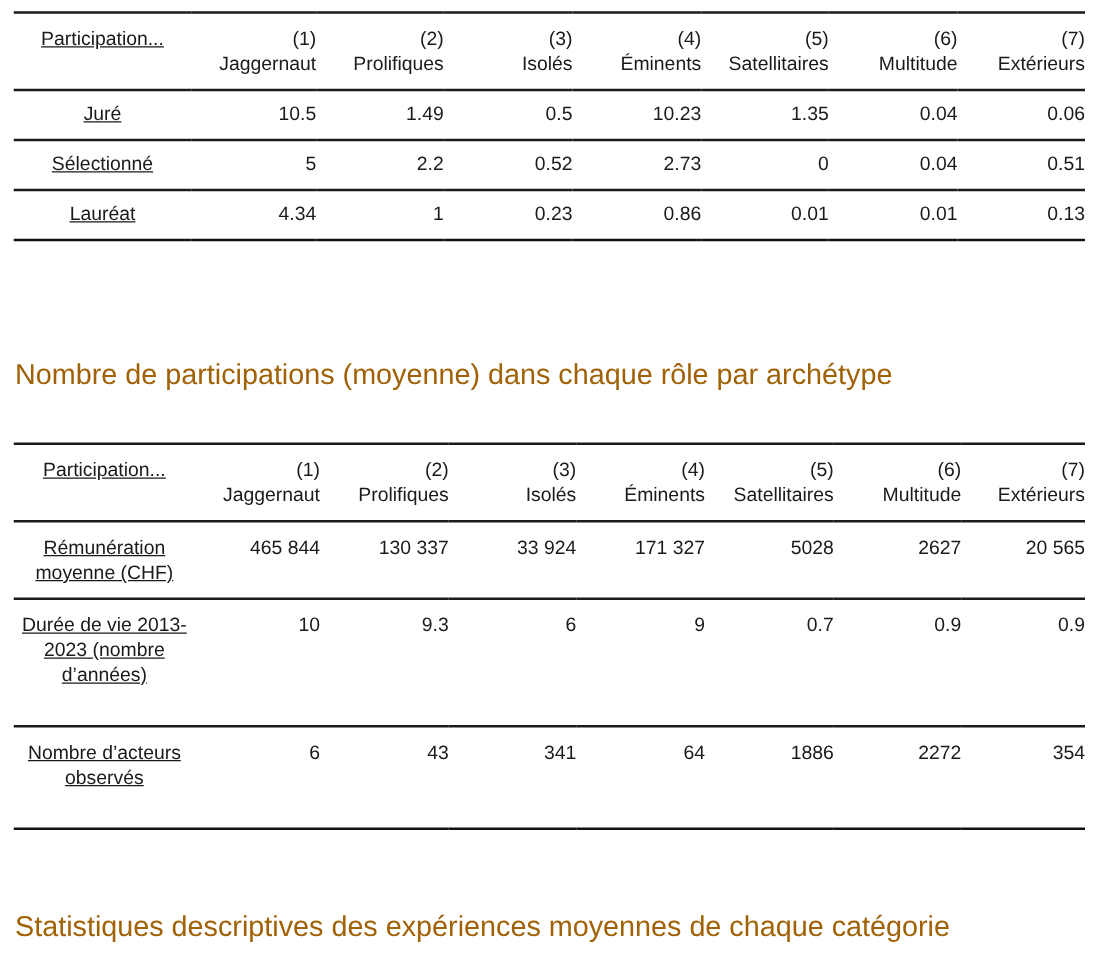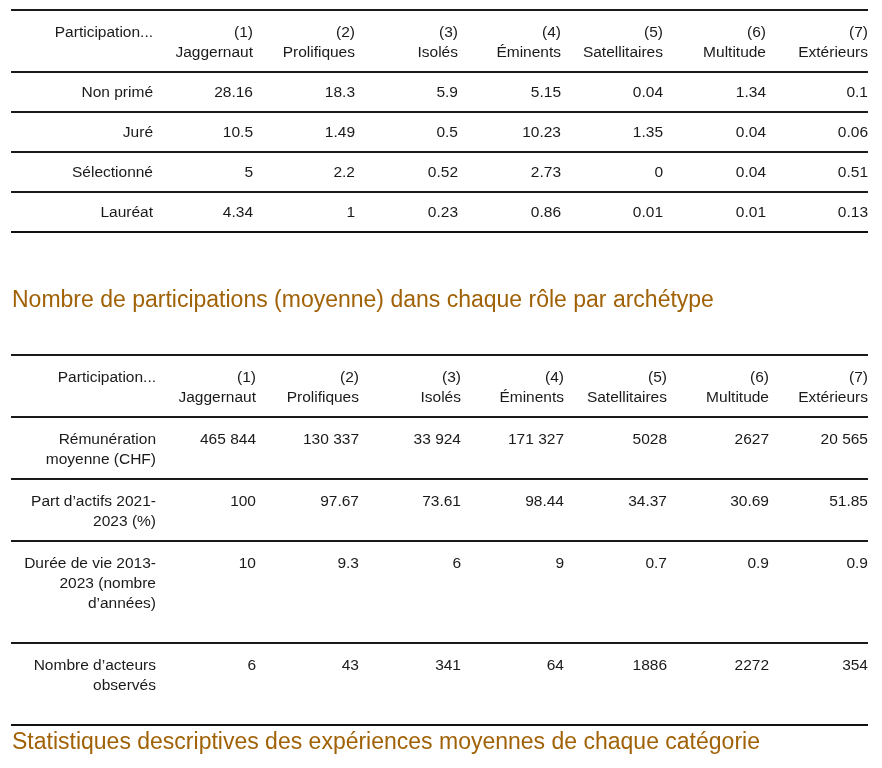--- a/index.html
+++ b/index.html
@@ -14,21 +14,21 @@
       border-collapse: collapse;
       font-size: 15.5px;
       line-height: 20px;
     }
     .tbl td, .tbl th {
       padding: 0;
       vertical-align: top;
       font-weight: normal;
     }
     .tbl th { text-align: right; }
-    .tbl th.first, .tbl td.first { text-align: right; }
+    .tbl th.first, .tbl td.first { text-align: center; text-decoration: underline; }
     .tbl td { text-align: right; }
     .tbl thead tr { border-top: 2px solid #1a1a1a; border-bottom: 2px solid #1a1a1a; }
     .tbl tbody tr { border-bottom: 2px solid #1a1a1a; }
     .tbl tbody tr:last-child { border-bottom: 2px solid #111; }
 
     
     #t1 { top: 9px; }
     #t1 thead th { padding-top: 11px; padding-bottom: 9px; }
     #t1 tbody td { height: 38px; vertical-align: middle; }
     #t1 col.c0 { width: 142px; }
@@ -105,30 +105,20 @@
           <span class="hdr-name">Multitude</span>
         </th>
       <th>
           <span class="hdr-num">(7)</span>
           <span class="hdr-name">Extérieurs</span>
         </th>
     </tr>
   </thead>
   <tbody>
     <tr>
-      <td class="first">Non primé</td>
-      <td>28.16</td>
-      <td>18.3</td>
-      <td>5.9</td>
-      <td>5.15</td>
-      <td>0.04</td>
-      <td>1.34</td>
-      <td>0.1</td>
-    </tr>
-    <tr>
       <td class="first">Juré</td>
       <td>10.5</td>
       <td>1.49</td>
       <td>0.5</td>
       <td>10.23</td>
       <td>1.35</td>
       <td>0.04</td>
       <td>0.06</td>
     </tr>
     <tr>
@@ -205,30 +195,20 @@
       <td class="first" style="height:40px">Rémunération moyenne (CHF)</td>
       <td>465 844</td>
       <td>130 337</td>
       <td>33 924</td>
       <td>171 327</td>
       <td>5028</td>
       <td>2627</td>
       <td>20 565</td>
     </tr>
     <tr>
-      <td class="first" style="height:40px">Part d’actifs 2021-2023 (%)</td>
-      <td>100</td>
-      <td>97.67</td>
-      <td>73.61</td>
-      <td>98.44</td>
-      <td>34.37</td>
-      <td>30.69</td>
-      <td>51.85</td>
-    </tr>
-    <tr>
       <td class="first" style="height:80px">Durée de vie 2013-2023 (nombre d’années)</td>
       <td>10</td>
       <td>9.3</td>
       <td>6</td>
       <td>9</td>
       <td>0.7</td>
       <td>0.9</td>
       <td>0.9</td>
     </tr>
     <tr>

